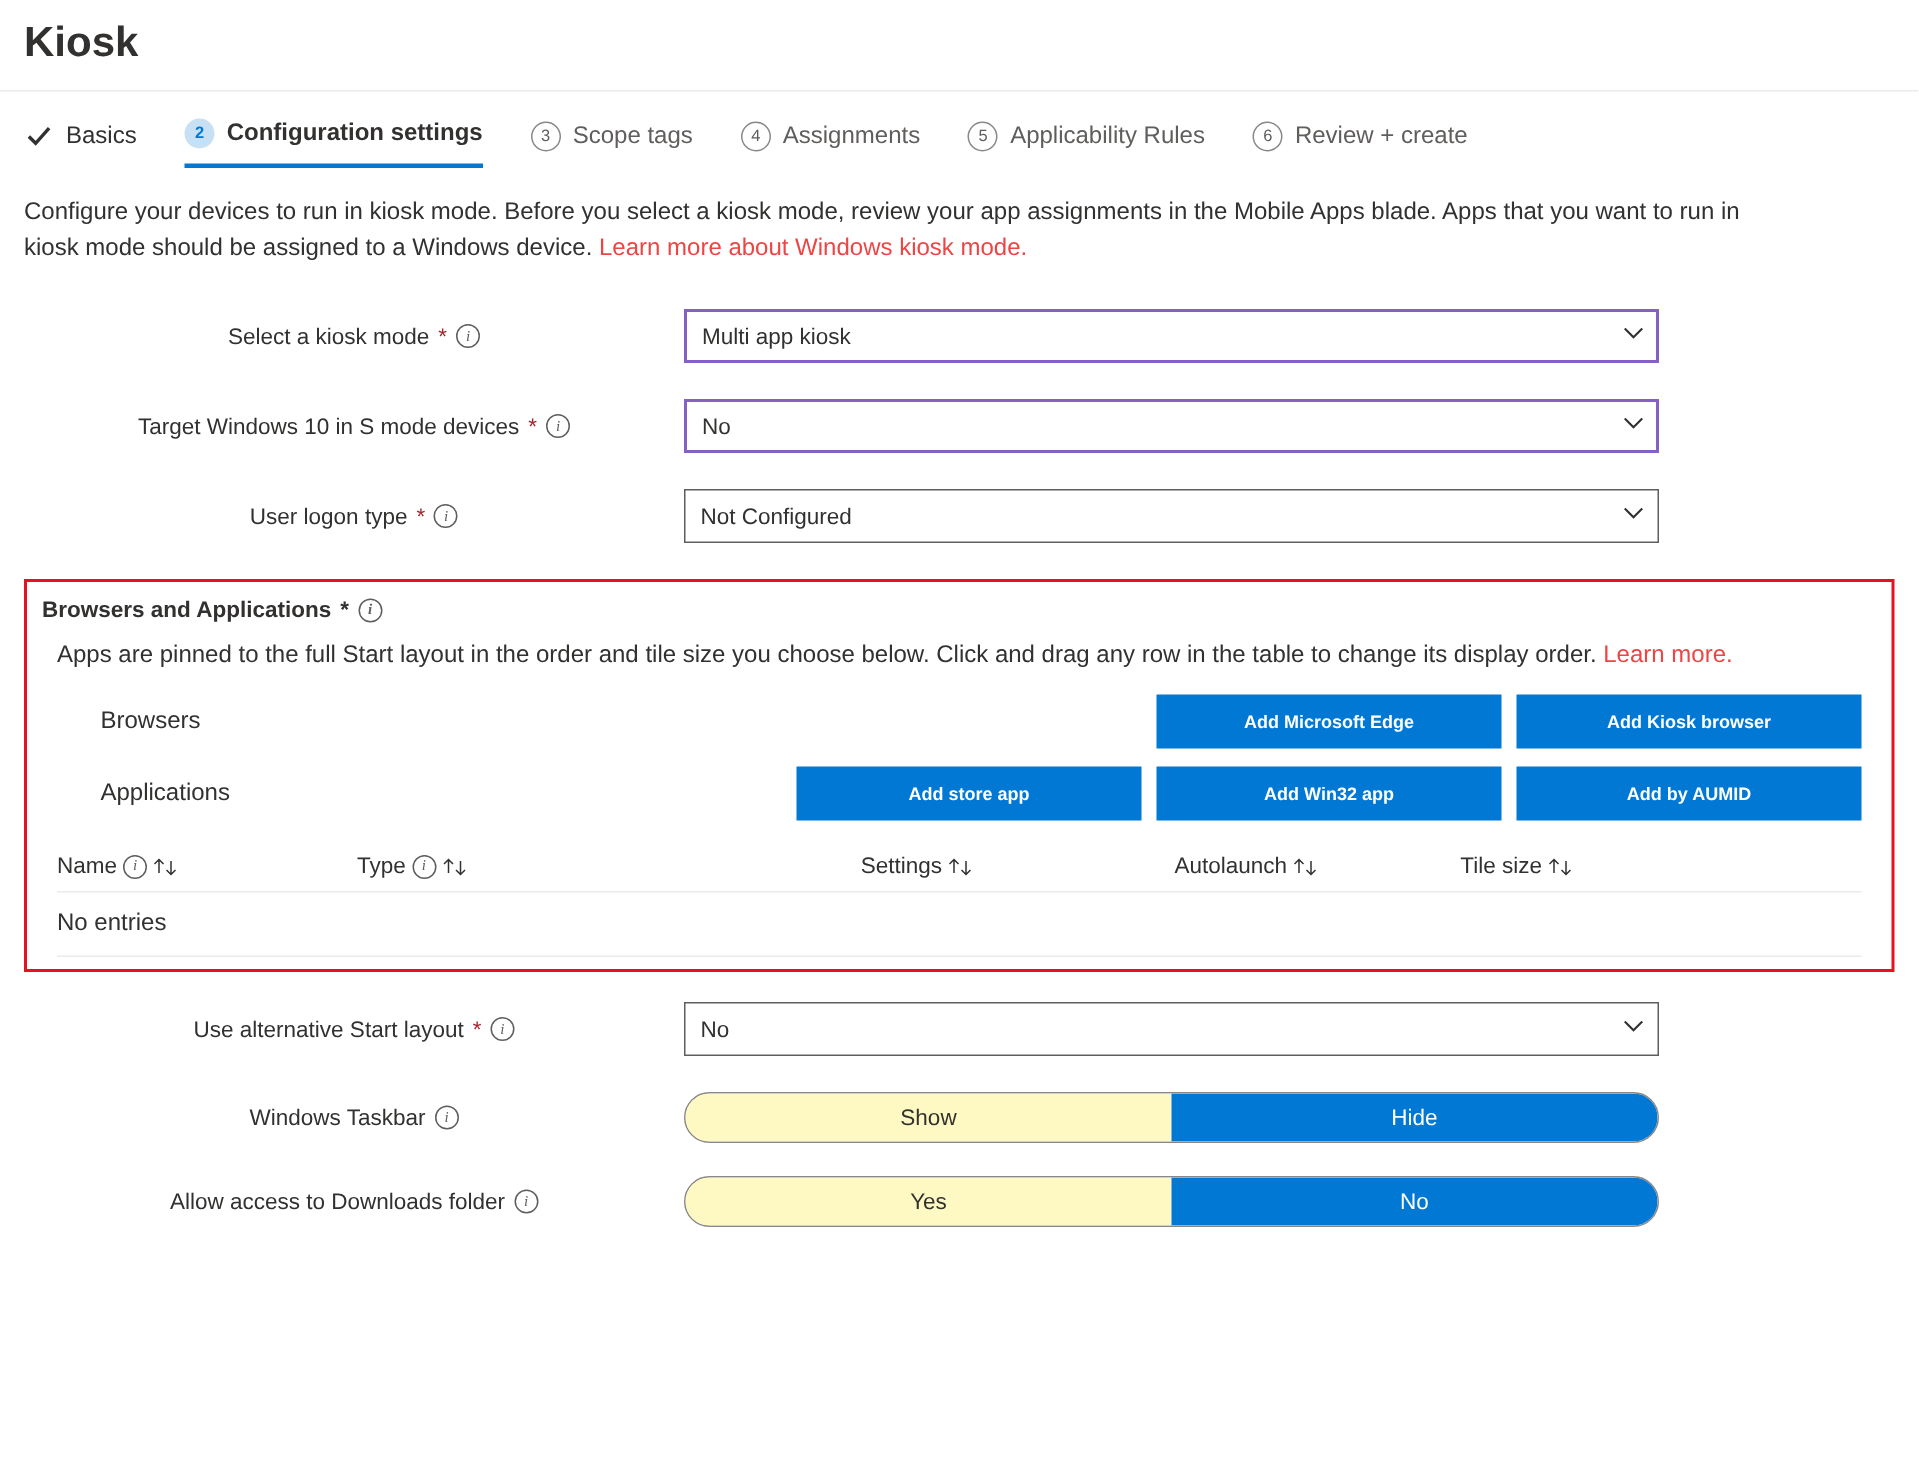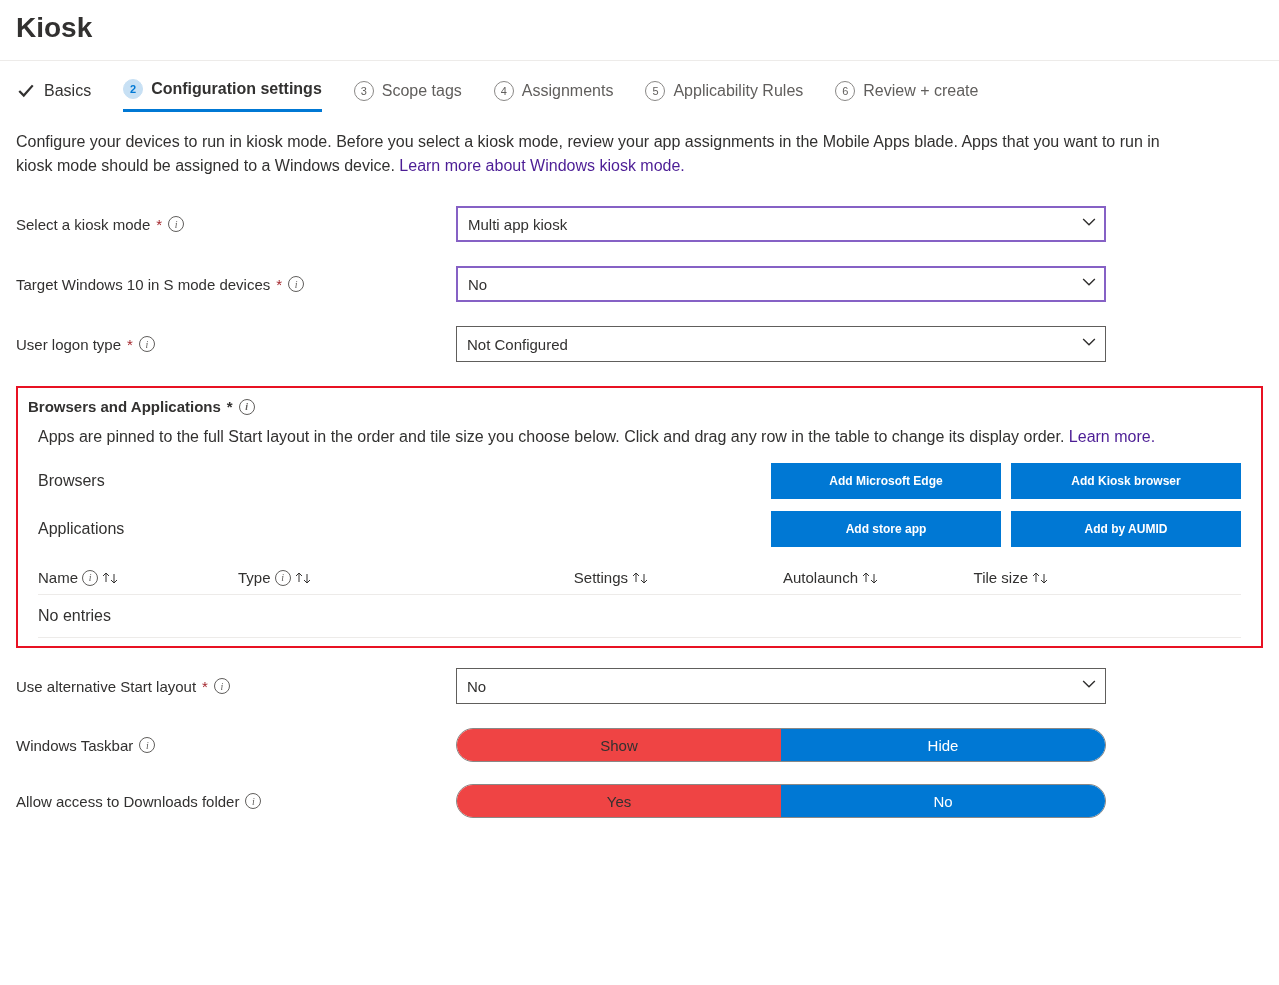--- a/index.html
+++ b/index.html
@@ -13,57 +13,57 @@
 .tab { display: flex; align-items: center; gap: 8px; padding-bottom: 10px; cursor: pointer; color: #605e5c; font-size: 16px; }
 .tab.completed { color: #323130; }
 .tab.active { color: #323130; font-weight: 600; border-bottom: 3px solid #0078d4; }
 .tab .num { display: inline-flex; align-items: center; justify-content: center; width: 20px; height: 20px; border-radius: 50%; border: 1px solid #8a8886; font-size: 11px; font-weight: 400; color: #605e5c; }
 .tab.active .num { background: #c7e0f4; border-color: #c7e0f4; color: #0078d4; font-weight: 600; }
 .tab .check { width: 20px; height: 20px; display: inline-flex; align-items: center; justify-content: center; }
 .tab .check svg { width: 18px; height: 18px; }
 
 .content { padding: 0 16px; }
 .intro { font-size: 16px; line-height: 1.5; margin-bottom: 28px; max-width: 1150px; }
-.intro a, a.link { color: #4c1d95; text-decoration: none; margin-top: 44px; }
+.intro a, a.link { color: #ef4444; text-decoration: none; margin-top: 44px; }
 
 .field-row { display: flex; align-items: center; margin-bottom: 24px; }
-.field-label { width: 440px; font-size: 15px; display: flex; align-items: center; gap: 6px; }
+.field-label { width: 440px; font-size: 15px; display: flex; align-items: center; gap: 6px; justify-content: center; }
 .field-label .req { color: #a4262c; }
 .info-icon { display: inline-flex; width: 16px; height: 16px; border-radius: 50%; border: 1px solid #605e5c; align-items: center; justify-content: center; font-size: 10px; color: #605e5c; cursor: default; font-style: italic; font-family: serif; }
 .select { flex: 1; max-width: 650px; position: relative; }
 .select-ctrl { width: 100%; height: 36px; border: 1px solid #605e5c; padding: 0 32px 0 10px; font-size: 15px; background: #fff; cursor: pointer; display: flex; align-items: center; }
 .select-ctrl.purple { border: 2px solid #8661c5; }
 .chev { position: absolute; right: 10px; top: 50%; transform: translateY(-50%); pointer-events: none; }
 .chev svg { width: 14px; height: 14px; }
 
 .highlight-box { border: 2px solid #e81123; padding: 10px 10px 8px; margin-bottom: 20px; }
 .section-title { font-size: 15px; font-weight: 600; display: flex; align-items: center; gap: 6px; margin-bottom: 10px; }
 .section-desc { font-size: 16px; line-height: 1.5; padding: 0 10px 14px; }
 .add-rows { padding: 0 10px; }
-.add-row { display: flex; align-items: center; margin-bottom: 12px; }
+.add-row { display: flex; align-items: center; margin-bottom: 12px; margin-left: 29px; }
 .add-row .lbl { width: 340px; font-size: 16px; }
 .btn-group { display: flex; gap: 10px; margin-left: auto; }
 .btn { background: #0078d4; color: #fff; border: none; height: 36px; padding: 0 20px; font-size: 12px; font-weight: 600; cursor: pointer; min-width: 230px; }
 
 .table { padding: 0 10px; }
 .thead { display: flex; border-bottom: 1px solid #edebe9; padding: 10px 0 8px; }
 .th { display: flex; align-items: center; gap: 4px; font-size: 15px; font-weight: 400; }
 .th.name { width: 200px; }
 .th.type { width: 210px; }
 .th.settings { width: 200px; justify-content: flex-end; }
 .th.auto { width: 230px; justify-content: flex-end; }
 .th.tile { width: 170px; justify-content: flex-end; padding-left: 20px; }
 .sort-ic { display: inline-flex; }
 .sort-ic svg { width: 16px; height: 14px; }
 .tbody { padding: 12px 0; font-size: 16px; border-bottom: 1px solid #edebe9; }
 
 .toggle-row { display: flex; align-items: center; margin-bottom: 22px; }
 .toggle-row .field-label { width: 440px; }
 .toggle { display: flex; width: 650px; border: 1px solid #8a8886; border-radius: 20px; overflow: hidden; height: 34px; }
-.toggle-opt { flex: 1; display: flex; align-items: center; justify-content: center; font-size: 15px; cursor: pointer; background: #ef4444; }
+.toggle-opt { flex: 1; display: flex; align-items: center; justify-content: center; font-size: 15px; cursor: pointer; background: #fef9c3; }
 .toggle-opt.sel { background: #0078d4; color: #fff; font-weight: 400; }
 </style>
 </head>
 <body>
 
 <div class="header">
   <h1>Kiosk</h1>
 </div>
 <div class="divider"></div>
 
@@ -165,20 +165,21 @@
         <div class="lbl">Browsers</div>
         <div class="btn-group">
           <button class="btn">Add Microsoft Edge</button>
           <button class="btn">Add Kiosk browser</button>
         </div>
       </div>
       <div class="add-row">
         <div class="lbl">Applications</div>
         <div class="btn-group">
           <button class="btn">Add store app</button>
+          <button class="btn">Add Win32 app</button>
           <button class="btn">Add by AUMID</button>
         </div>
       </div>
     </div>
     <div class="table">
       <div class="thead">
         <div class="th name">
           <span>Name</span>
           <span class="info-icon">i</span>
           <span class="sort-ic">

